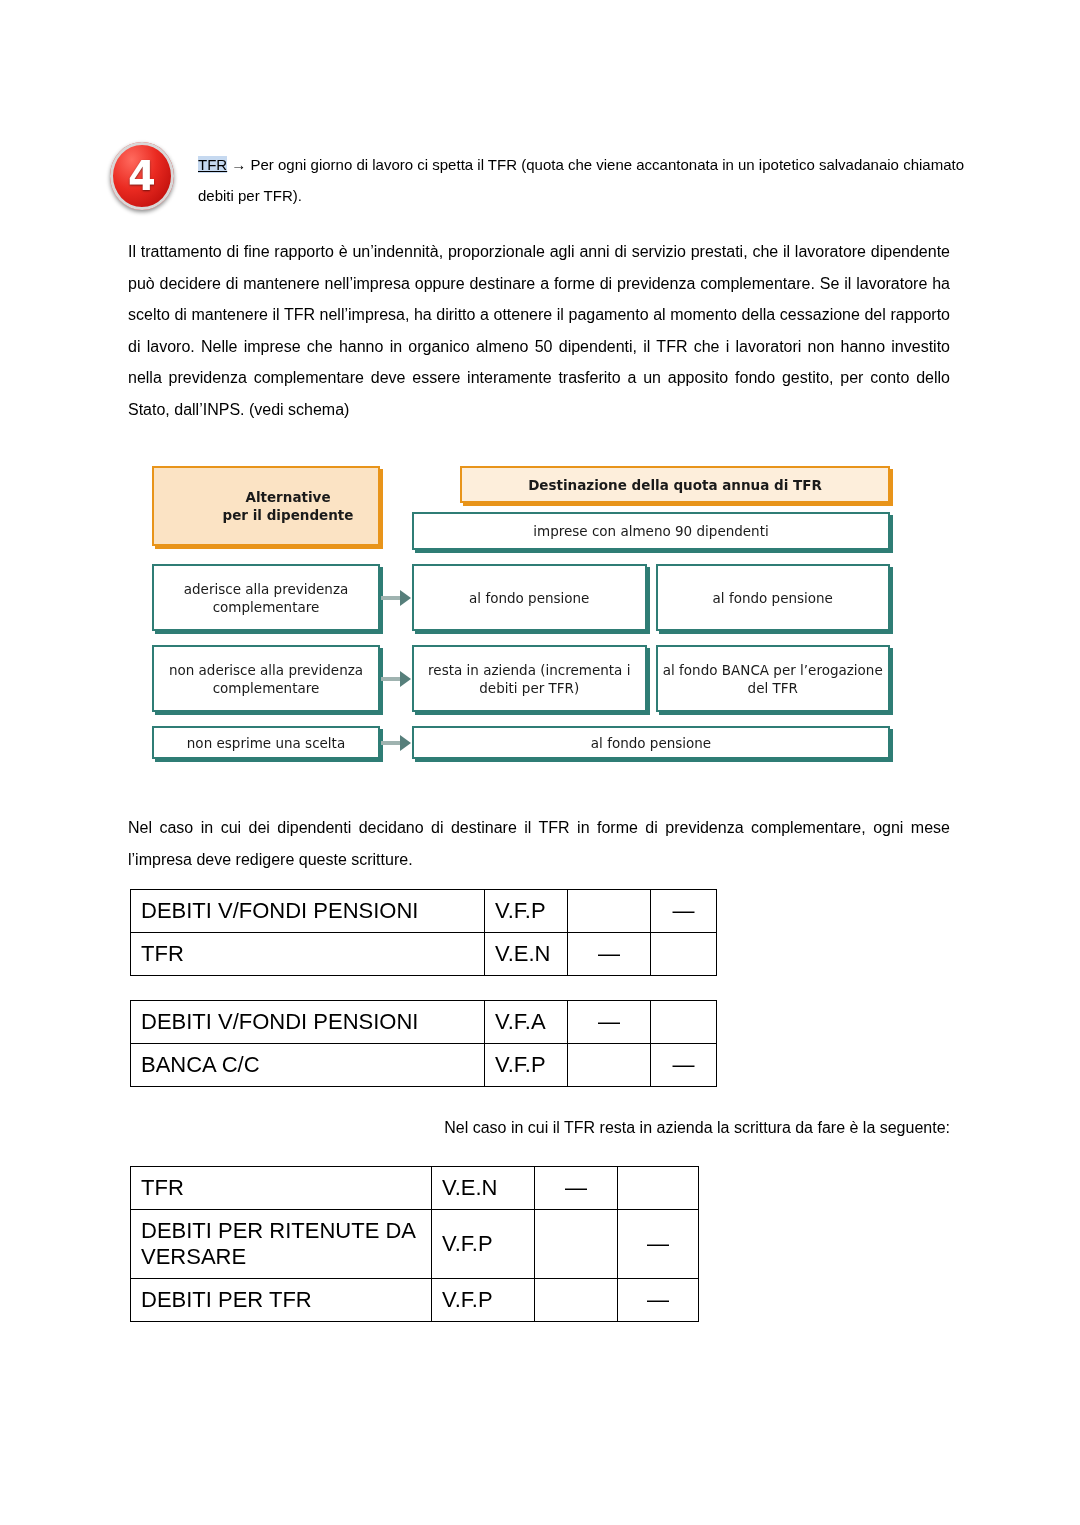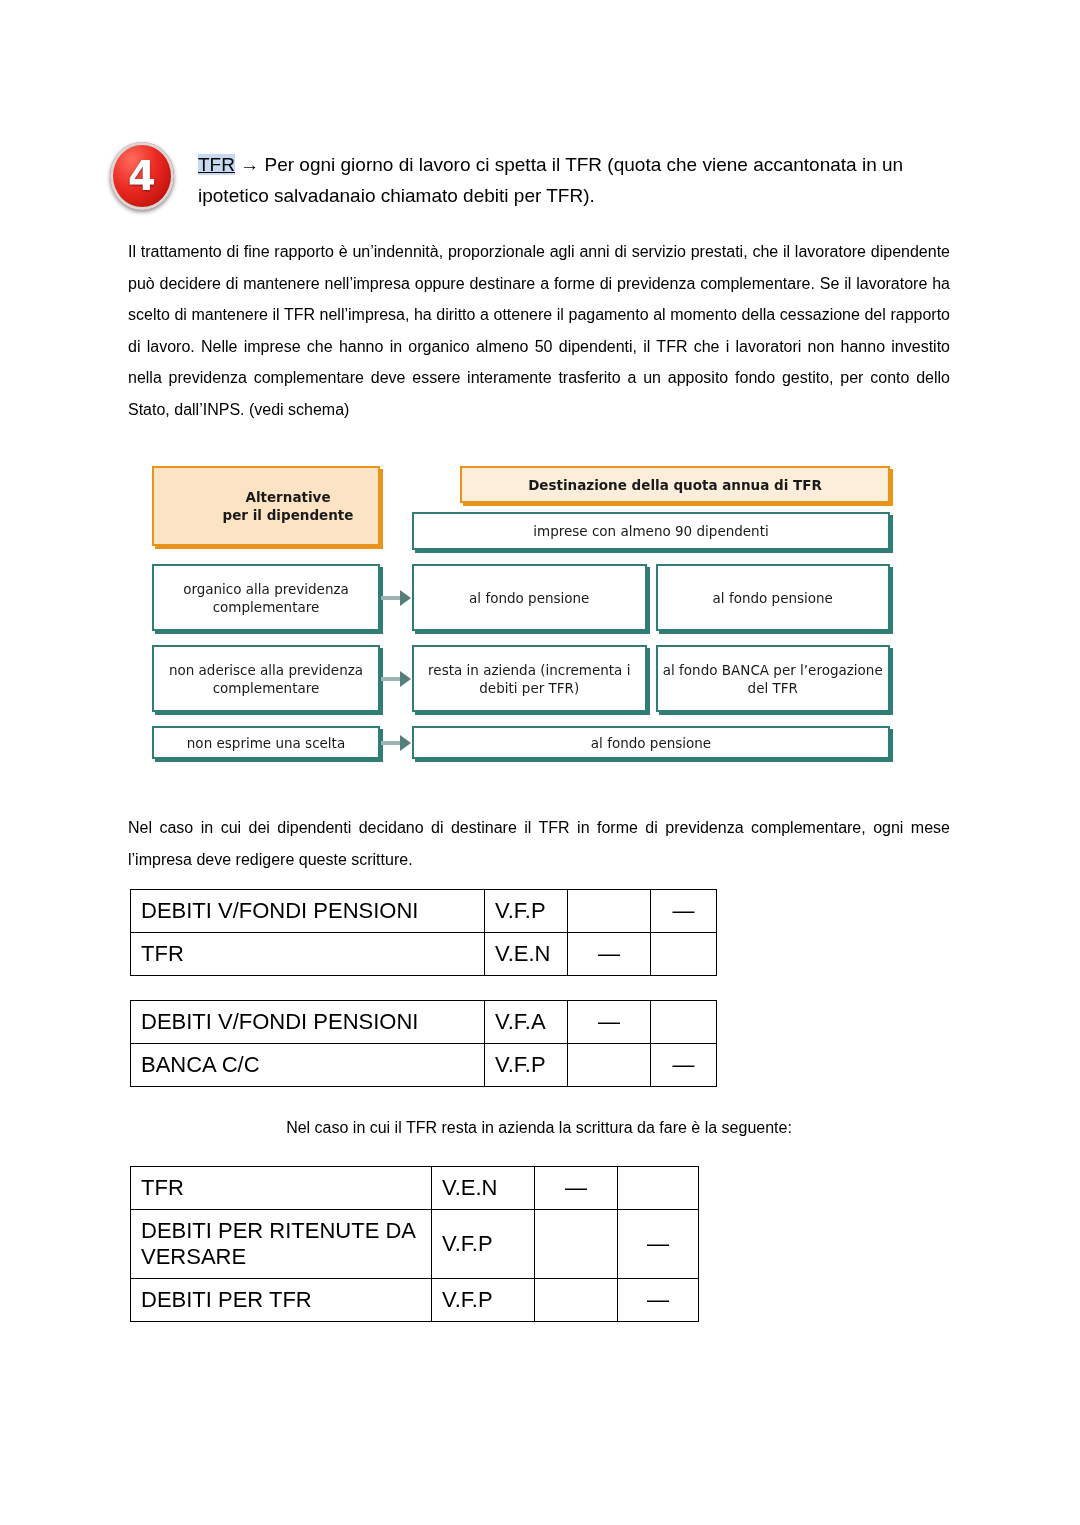--- a/index.html
+++ b/index.html
@@ -46,42 +46,42 @@
   .badge-num {
     color: #ffffff;
     font-size: 40px;
     font-weight: bold;
     font-family: "DejaVu Sans", sans-serif;
     text-shadow: 0 1px 2px rgba(0,0,0,.5);
     line-height: 1;
   }
   .callout-text {
     margin-left: 24px;
-    font-size: 19px;
+    font-size: 15px;
     line-height: 31px;
     padding-top: 9px;
     width: 772px;
   }
   .hl-link {
     background: #c6d9f0;
     text-decoration: underline;
   }
 
   
   .para {
     position: absolute;
     left: 128px;
     width: 822px;
     font-size: 16px;
     line-height: 31.5px;
     text-align: justify;
   }
   .para.p1 { top: 236px; }
   .para.p2 { top: 812px; }
-  .para.p3 { top: 1112px; text-align: center; }
+  .para.p3 { top: 1112px; text-align: right; }
 
   
   .diagram {
     position: absolute;
     left: 152px;
     top: 466px;
     width: 738px;
   }
   .dia-row {
     display: flex;
@@ -204,21 +204,21 @@
       <div class="head-stack">
         <div class="box box-orange-hdr h-head">Destinazione della quota annua di TFR</div>
         <div class="head-sub-row">
           <div class="box box-teal h-sub cell">imprese con almeno 90 dipendenti</div>
         </div>
       </div>
     </div>
 
     <div class="dia-row" style="margin-top:10px;">
       <div class="col-left">
-        <div class="box box-teal h-row">organico alla previdenza complementare</div>
+        <div class="box box-teal h-row">aderisce alla previdenza complementare</div>
       </div>
       <div class="col-arrow">
         <span class="arrow">
           <span class="shaft"></span>
             <span class="head"></span>
         </span>
       </div>
       <div class="col-right">
         <div class="box box-teal h-row cell">al fondo pensione</div>
         <div class="box box-teal h-row cell">al fondo pensione</div>

